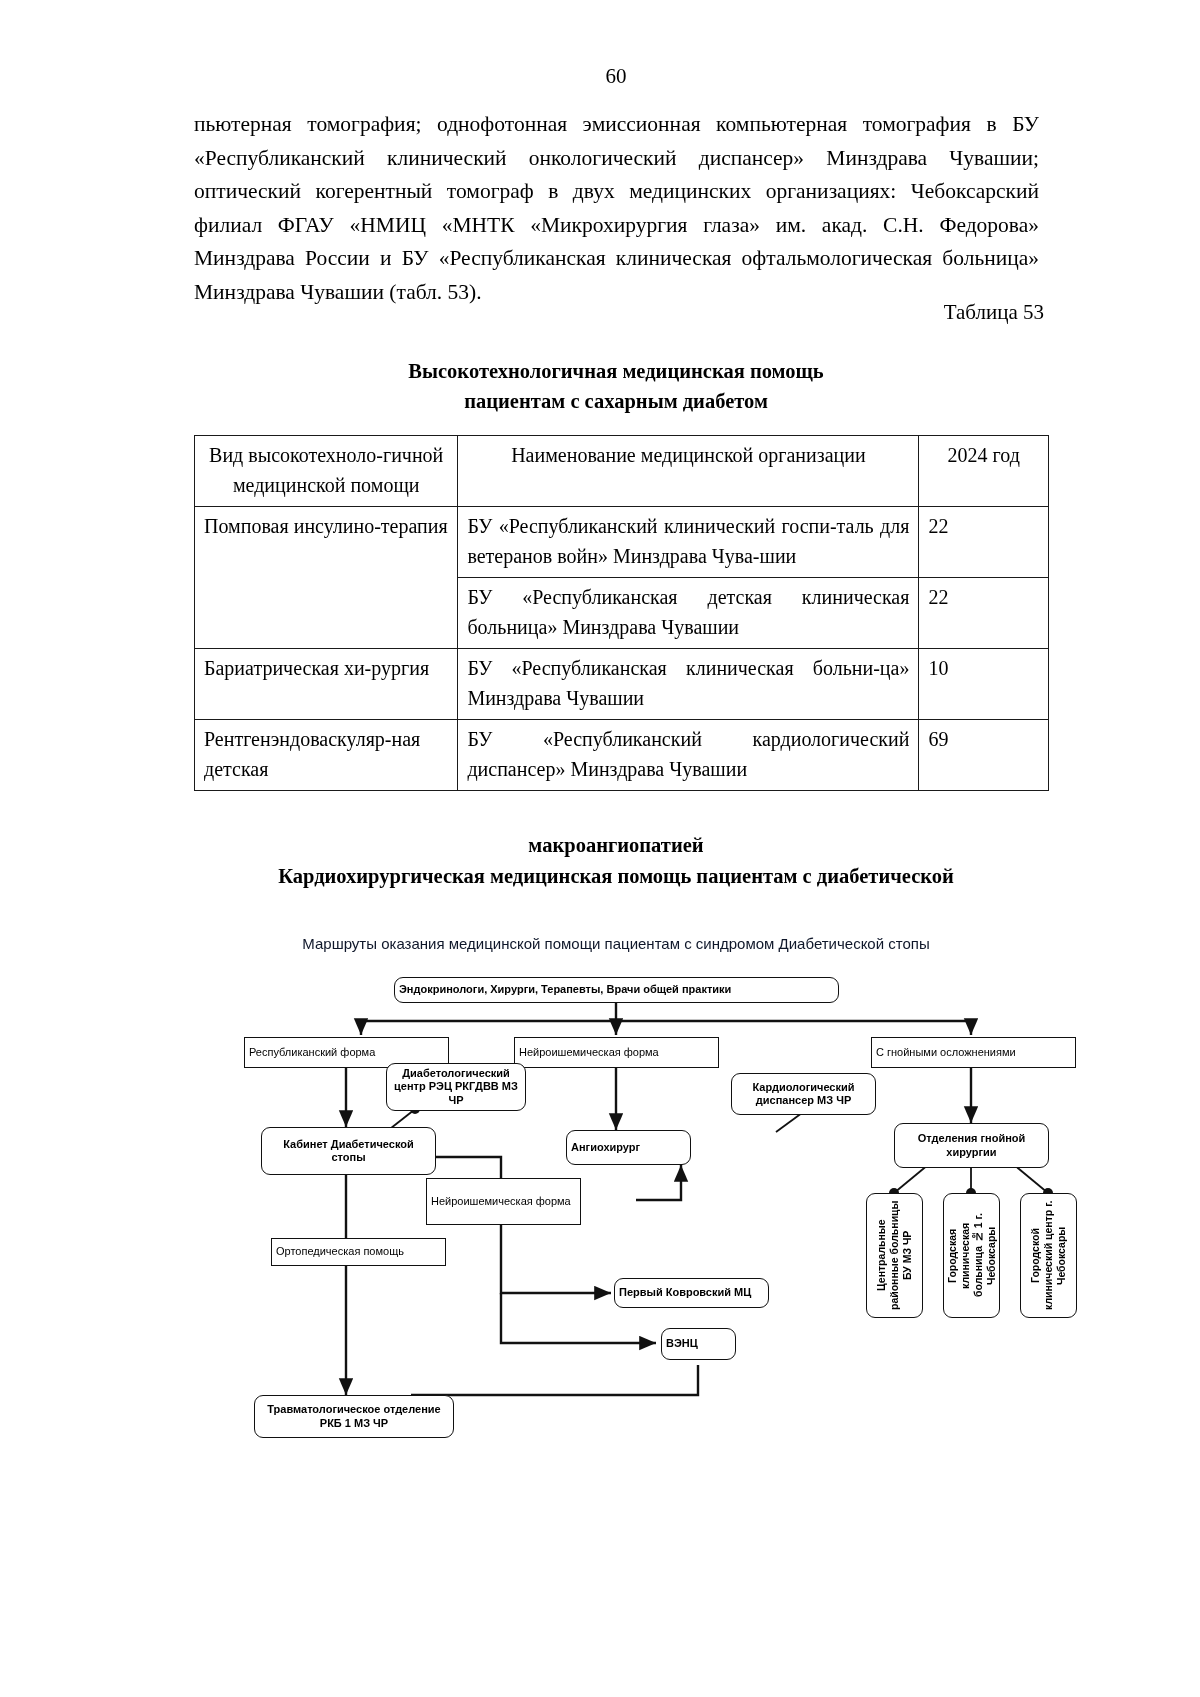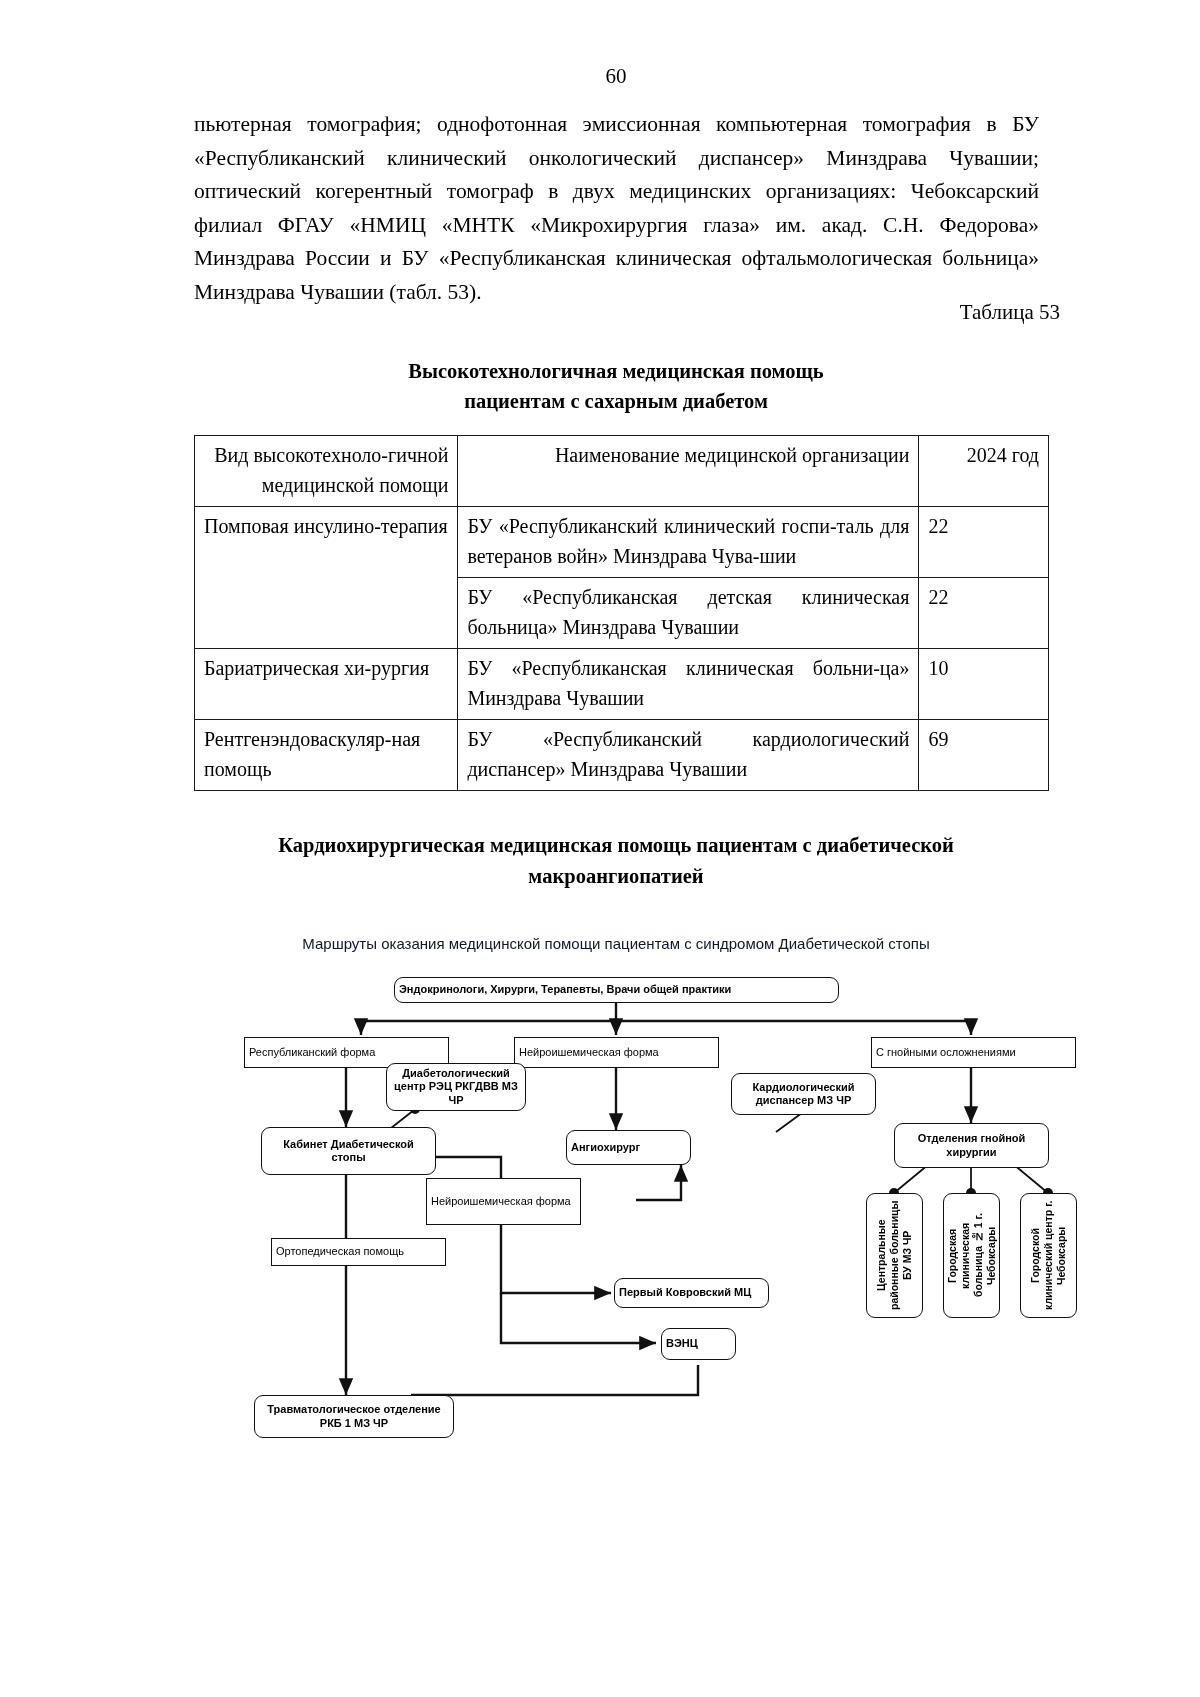--- a/index.html
+++ b/index.html
@@ -38,21 +38,21 @@
     width: 845px;
     font-size: 21.5px;
     line-height: 33.5px;
     text-align: justify;
     text-align-last: left;
     text-indent: 0;
     hyphens: manual;
   }
   .table-caption {
     position: absolute;
-    right: 156px;
+    right: 172px;
     top: 300px;
     font-size: 21px;
   }
   .table-title {
     position: absolute;
     left: 0;
     top: 356px;
     width: 1200px;
     text-align: center;
     font-size: 20.5px;
@@ -68,21 +68,21 @@
     font-size: 20px;
     line-height: 30px;
   }
   table.data td, table.data th {
     border: 1.3px solid #1a1a1a;
     padding: 4px 9px 6px 9px;
     vertical-align: top;
     font-weight: normal;
   }
   table.data th {
-    text-align: right;
+    text-align: center;
   }
   .col-a { width: 252px; }
   .col-b { width: 480px; }
   .col-c { width: 120px; }
   .just {
     text-align: justify;
     text-align-last: left;
   }
   .sub-row td { border-top: none; }
   .section-title {
@@ -171,30 +171,30 @@
       <tr class="sub-row">
         <td class="col-b just">БУ «Республиканская детская клиническая больница» Минздрава Чувашии</td>
         <td class="col-c">22</td>
       </tr>
       <tr>
         <td class="col-a just">Бариатрическая хи-рургия</td>
         <td class="col-b just">БУ «Республиканская клиническая больни-ца» Минздрава Чувашии</td>
         <td class="col-c">10</td>
       </tr>
       <tr>
-        <td class="col-a just">Рентгенэндоваскуляр-ная помощь</td>
+        <td class="col-a just">Рентгенэндоваскуляр-ная детская</td>
         <td class="col-b just">БУ «Республиканский кардиологический диспансер» Минздрава Чувашии</td>
         <td class="col-c">69</td>
       </tr>
     </tbody>
   </table>
 
   <div class="section-title">
+    <div>макроангиопатией</div>
     <div>Кардиохирургическая медицинская помощь пациентам с диабетической</div>
-    <div>макроангиопатией</div>
   </div>
 
   <div class="diagram">
 
     <div class="diagram-title">Маршруты оказания медицинской помощи пациентам с синдромом Диабетической стопы</div>
 
     <svg class="svg-wrap" viewBox="0 0 1200 540">
       <defs>
         <marker id="arrow" markerWidth="9" markerHeight="9" refX="7" refY="3" orient="auto">
           <path d="M0,0 L7,3 L0,6 z" fill="#111"></path>

